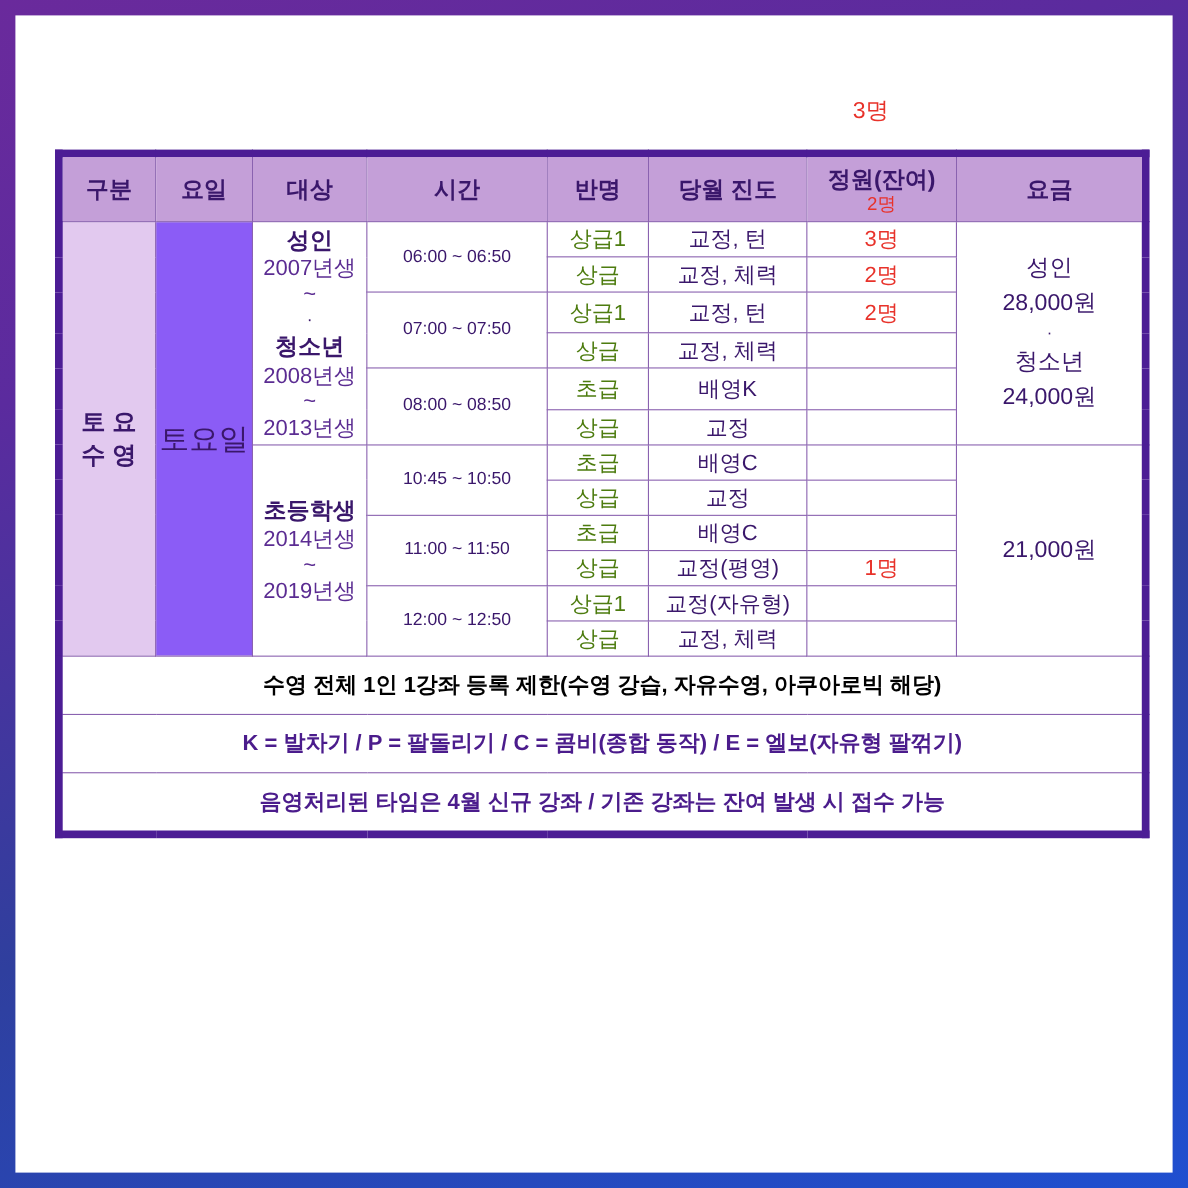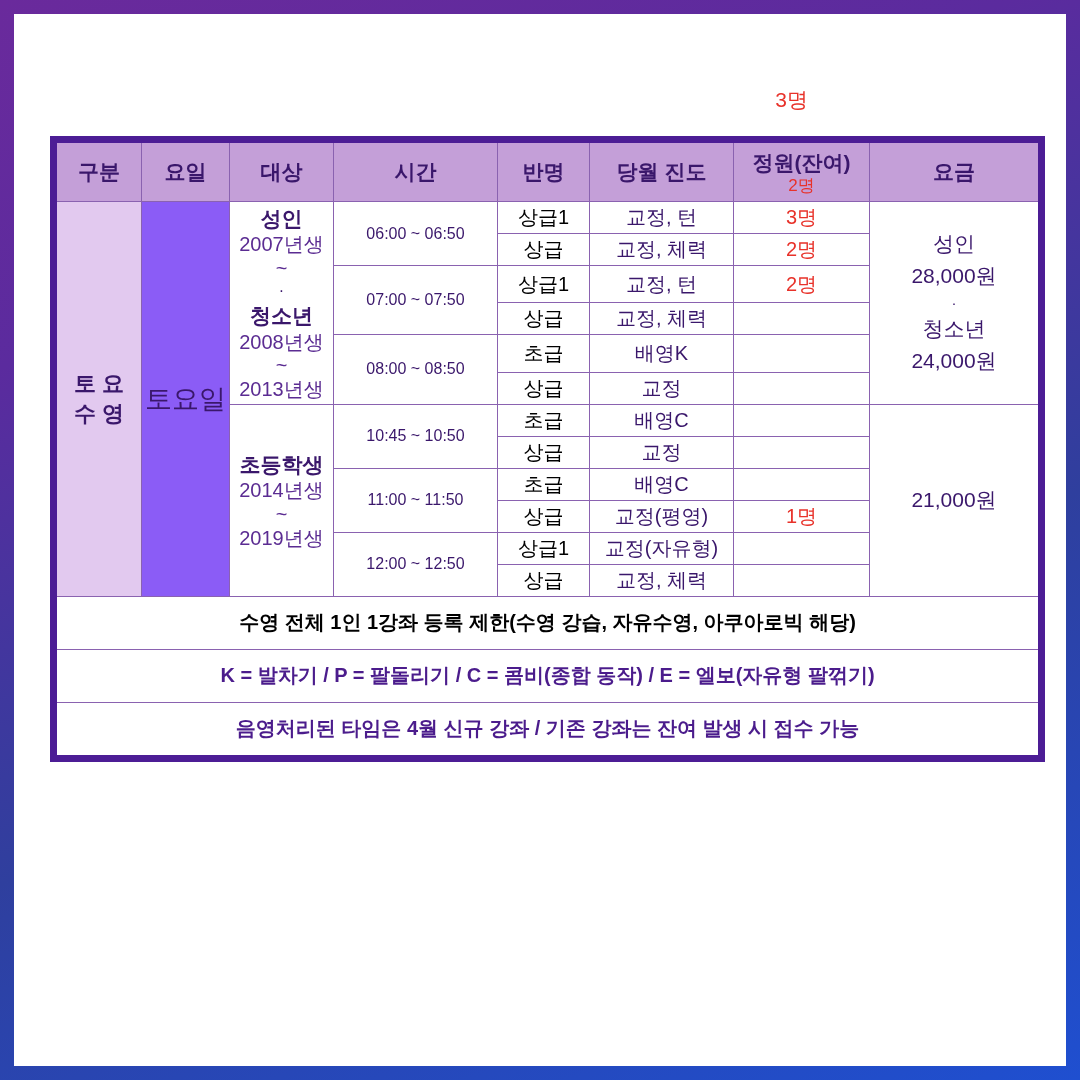--- a/index.html
+++ b/index.html
@@ -117,21 +117,21 @@
     color: #5b2c92;
     line-height: 1.18;
   }
   td.daesang .dot {
     display: block;
     font-size: 16px;
     font-weight: normal;
     line-height: 1.3;
   }
   td.time { font-size: 16px; height: 58px; color: #3a176b; }
-  td.cls  { font-size: 20px; color: #000000; margin-left: 48px; }
+  td.cls  { font-size: 20px; color: #4d7c0f; margin-left: 48px; }
   td.prog { font-size: 20px; color: #3a176b; }
   td.cap  { font-size: 20px; color: #e8322a; }
   td.fee  {
     font-size: 21px;
     line-height: 1.55;
     color: #3a176b;
   }
   td.fee .dot { display: block; font-size: 15px; line-height: 1.3; }
 
   tr.note td {

